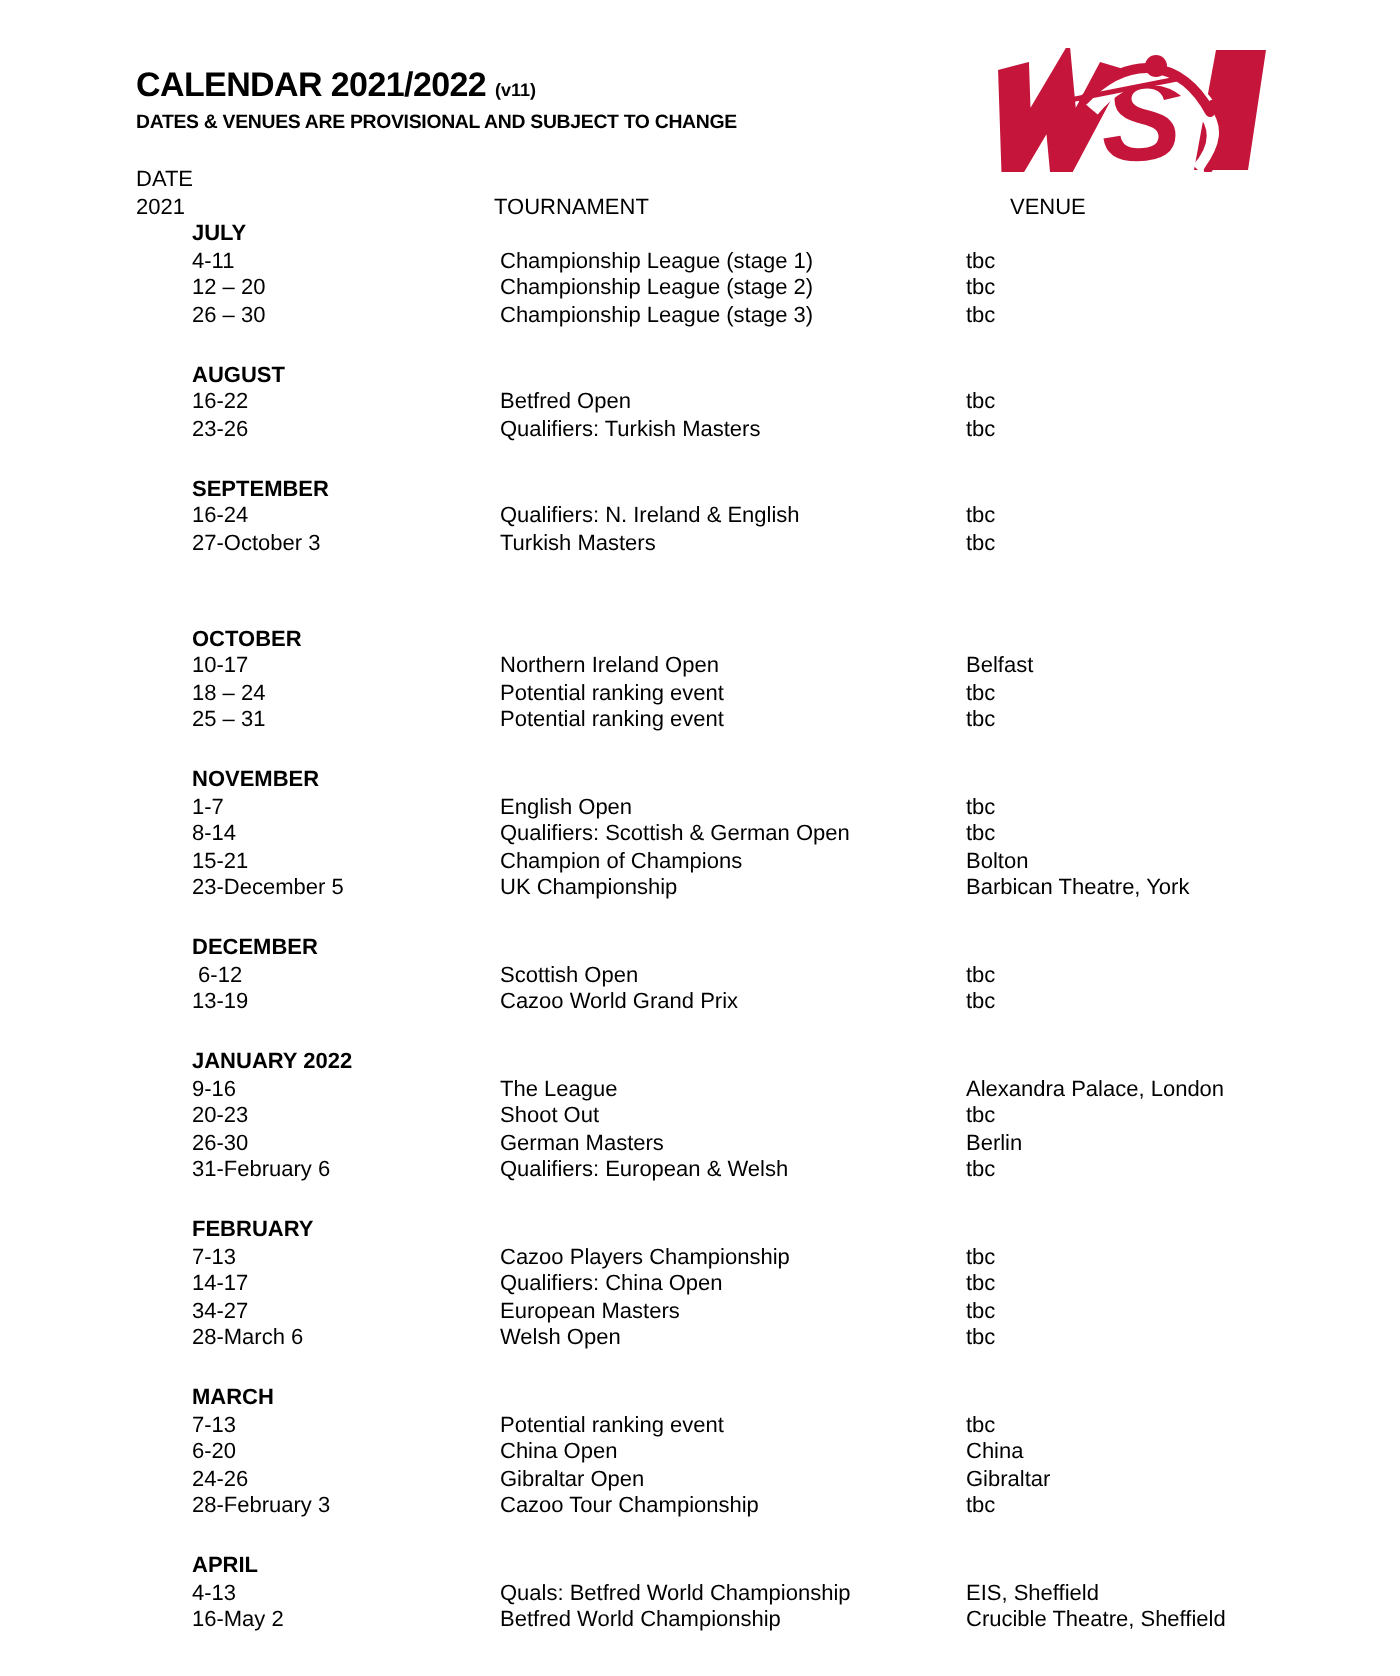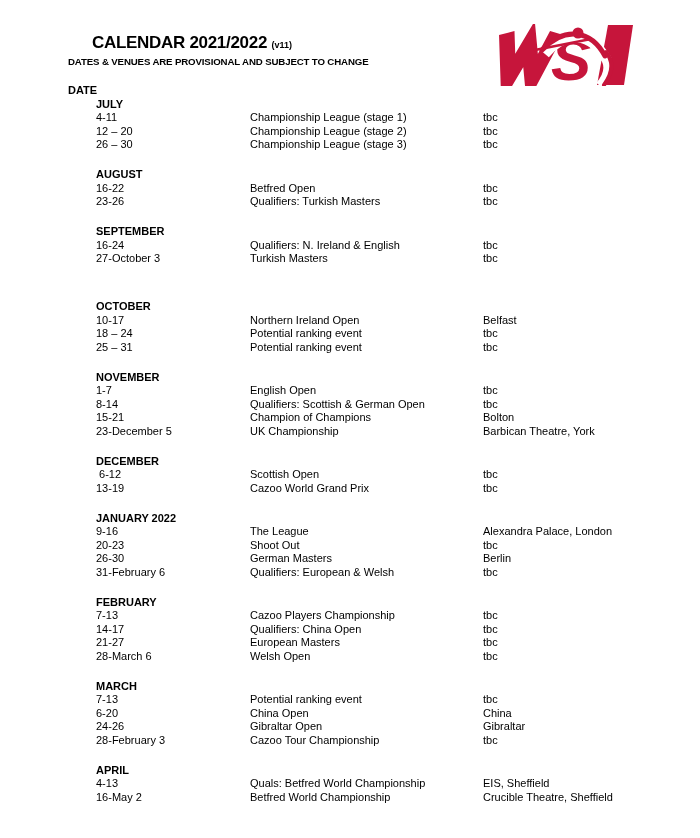--- a/index.html
+++ b/index.html
@@ -13,21 +13,20 @@
     overflow: hidden;
   }
   .title {
     position: absolute;
     left: 68px;
     top: 33px;
     font-size: 17px;
     font-weight: bold;
     letter-spacing: -0.3px;
     white-space: nowrap;
-    margin-left: 24px;
   }
   .title .version {
     font-size: 9px;
     font-weight: bold;
     letter-spacing: 0;
   }
   .subtitle {
     position: absolute;
     left: 68px;
     top: 56px;
@@ -53,21 +52,21 @@
     left: 68px;
     top: 84px;
     right: 10px;
     font-size: 11px;
     line-height: 13.5px;
   }
   .headrow, .row {
     display: grid;
     grid-template-columns: 154px 233px 1fr;
   }
-  .headrow { font-weight: bold; gap: 25px; }
+  .headrow { font-weight: normal; gap: 25px; }
   .month { margin-top: 16.5px; margin-left: 28px; }
   .month.extra-gap { margin-top: 34.5px; }
   .month:first-child { margin-top: 0; }
   .month-name { font-weight: bold; }
   .cell { white-space: pre; overflow: hidden; }
 </style>
 </head>
 <body>
 
 <div class="page">
@@ -101,20 +100,25 @@
 
     <path class="red-stroke" d="M119,28 C128,39 125,50 117,61" stroke-width="4" stroke-linecap="round"></path>
   </svg>
 
   <div class="calendar">
     <div class="headrow">
       <div class="cell">DATE</div>
       <div class="cell"></div>
       <div class="cell"></div>
     </div>
+    <div class="headrow">
+      <div class="cell">2021</div>
+      <div class="cell">TOURNAMENT</div>
+      <div class="cell">VENUE</div>
+    </div>
     <div>
         <div class="month">
           <div class="month-name">JULY</div>
           <div class="row">
             <div class="cell date">4-11</div>
             <div class="cell tournament">Championship League (stage 1)</div>
             <div class="cell venue">tbc</div>
           </div>
           <div class="row">
             <div class="cell date">12 – 20</div>
@@ -236,21 +240,21 @@
             <div class="cell date">7-13</div>
             <div class="cell tournament">Cazoo Players Championship</div>
             <div class="cell venue">tbc</div>
           </div>
           <div class="row">
             <div class="cell date">14-17</div>
             <div class="cell tournament">Qualifiers: China Open</div>
             <div class="cell venue">tbc</div>
           </div>
           <div class="row">
-            <div class="cell date">21-27</div>
+            <div class="cell date">34-27</div>
             <div class="cell tournament">European Masters</div>
             <div class="cell venue">tbc</div>
           </div>
           <div class="row">
             <div class="cell date">28-March 6</div>
             <div class="cell tournament">Welsh Open</div>
             <div class="cell venue">tbc</div>
           </div>
         </div>
         <div class="month">

